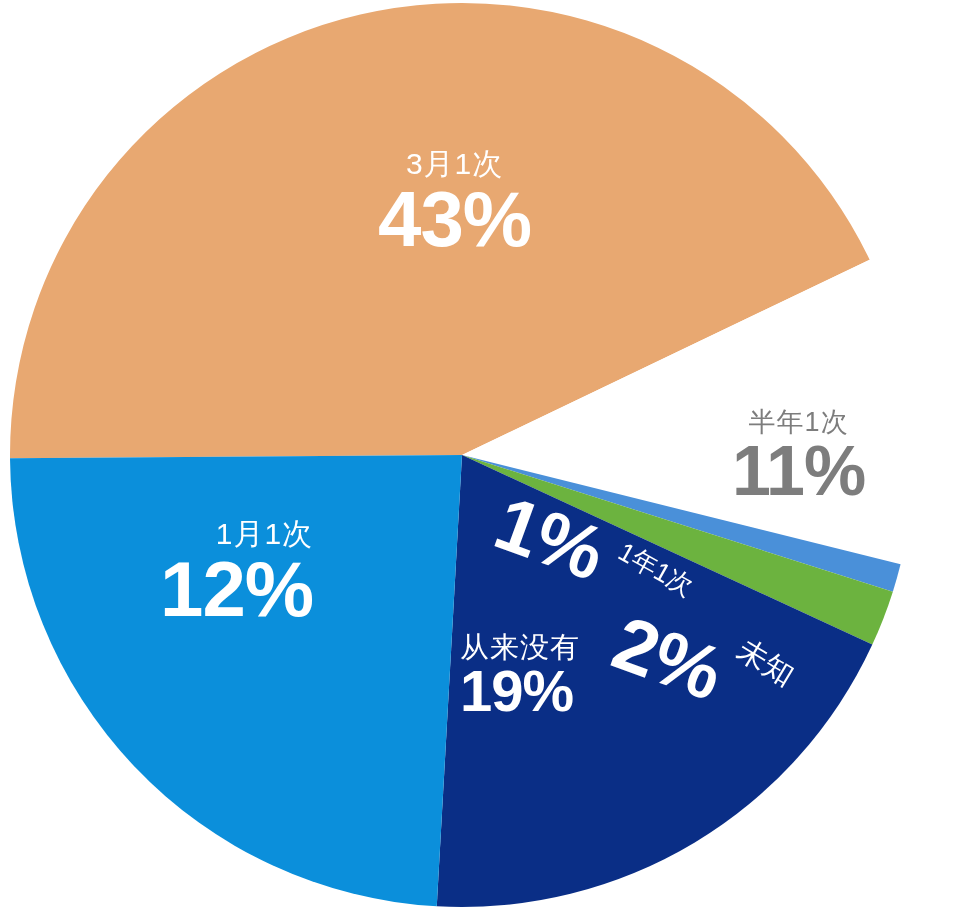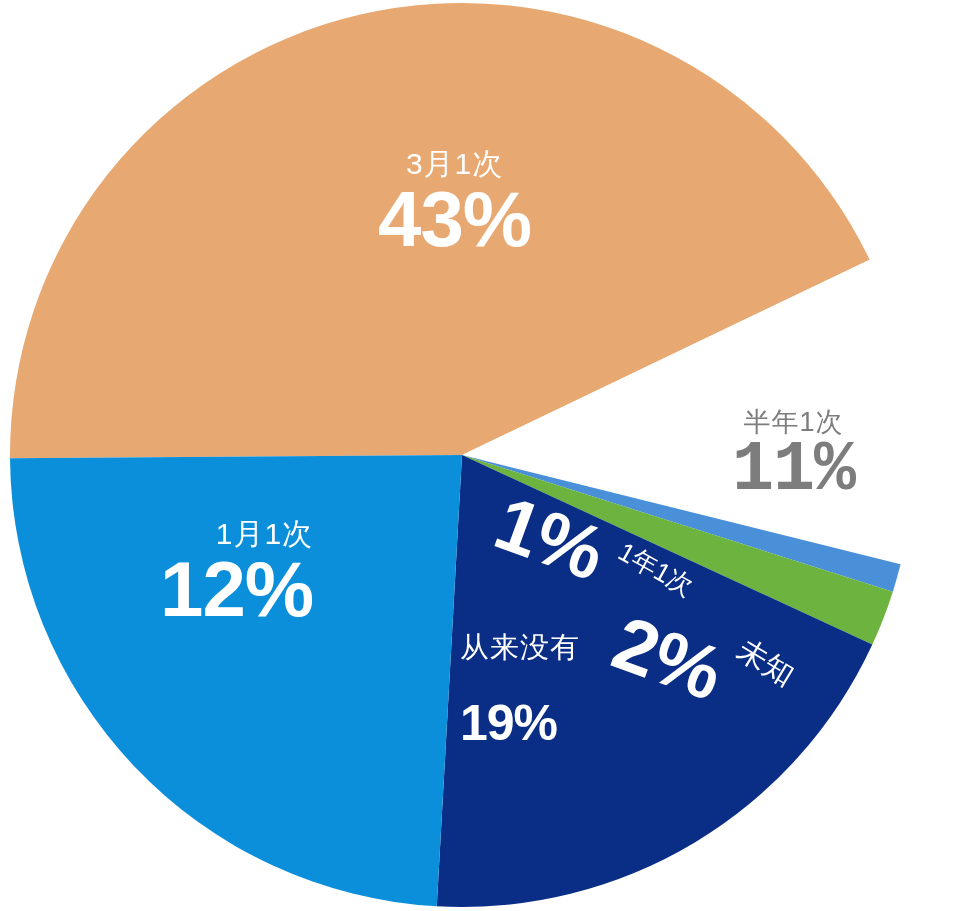--- a/index.html
+++ b/index.html
@@ -66,30 +66,30 @@
     text-align: right;
   }
 
   
   #label-never {
     left: 460px;
     top: 632px;
     text-align: left;
   }
   #label-never .cat { font-size: 29px; }
-  #label-never .pct { font-size: 50px; margin-top: 36px; }
+  #label-never .pct { font-size: 58px; }
 
   
   #label-halfyear {
     left: 732px;
     top: 408px;
     text-align: center;
   }
   #label-halfyear .cat { font-size: 27px; }
-  #label-halfyear .pct { font-size: 70px; font-family: Liberation Mono, monospace; }
+  #label-halfyear .pct { font-size: 70px; }
 
   
   #label-1year {
     left: 512px;
     top: 484px;
     transform: rotate(20deg);
     transform-origin: left top;
   }
   #label-1year .pct {
     font-size: 76px;

